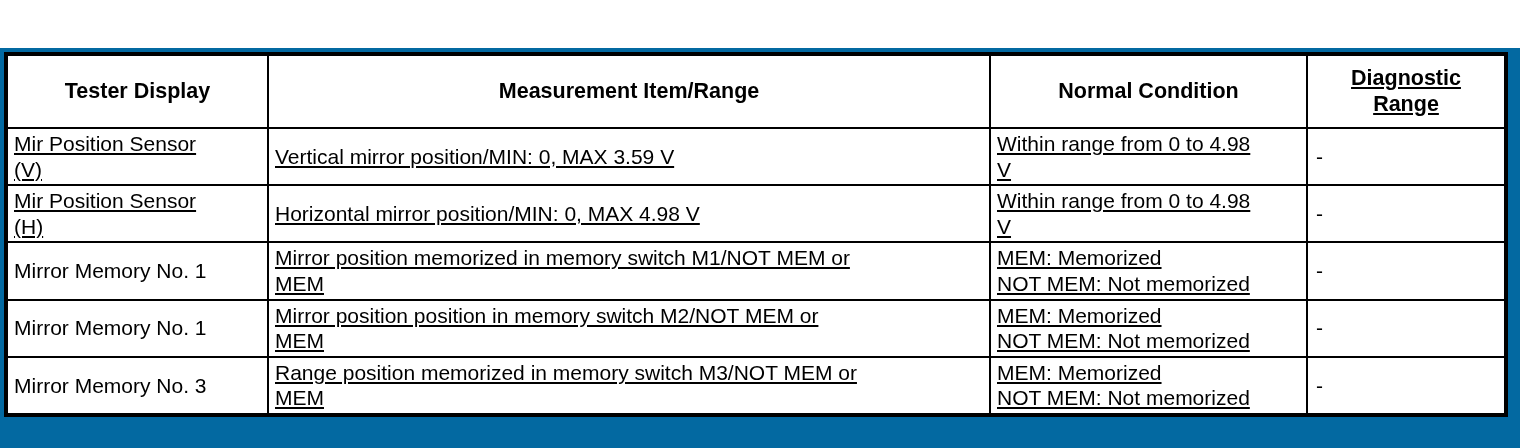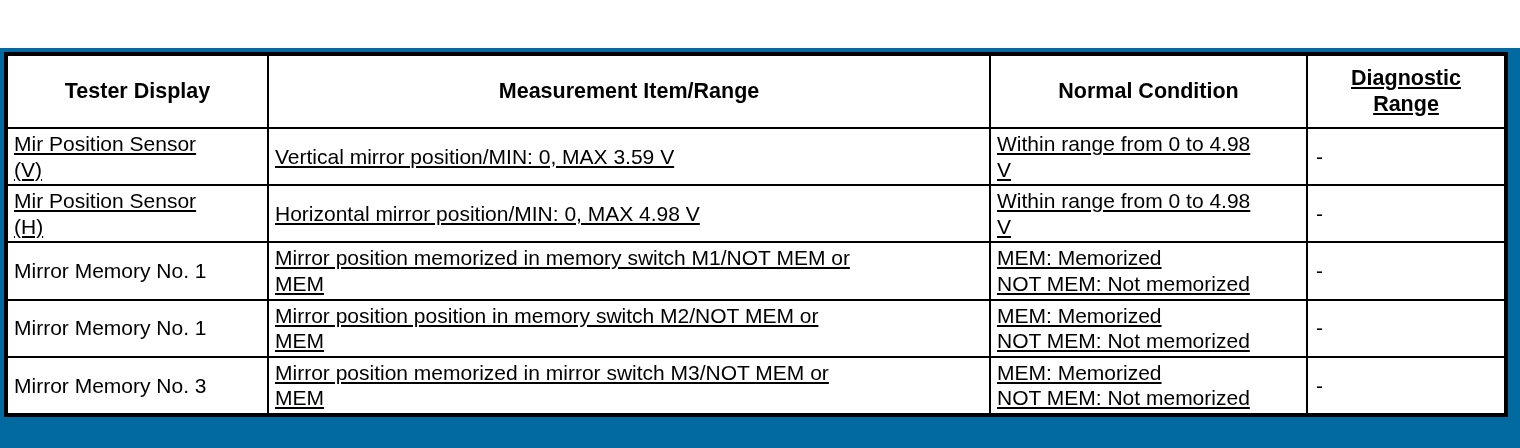--- a/index.html
+++ b/index.html
@@ -214,21 +214,21 @@
           <span class="note-dash">-</span>
         </td>
       </tr>
 
       <tr class="r-mem">
         <td>
           <span class="cell">Mirror Memory No. 3</span>
         </td>
         <td>
           <span class="cell">
-              <span class="line2">Mirror position memorized in mirror switch M3/NOT MEM or</span>
+              <span class="line2">Range position memorized in memory switch M3/NOT MEM or</span>
               <span class="line2">MEM</span>
             </span>
         </td>
         <td>
           <span class="cell">
               <span class="line2">MEM: Memorized</span>
               <span class="line2">NOT MEM: Not memorized</span>
             </span>
         </td>
         <td>

